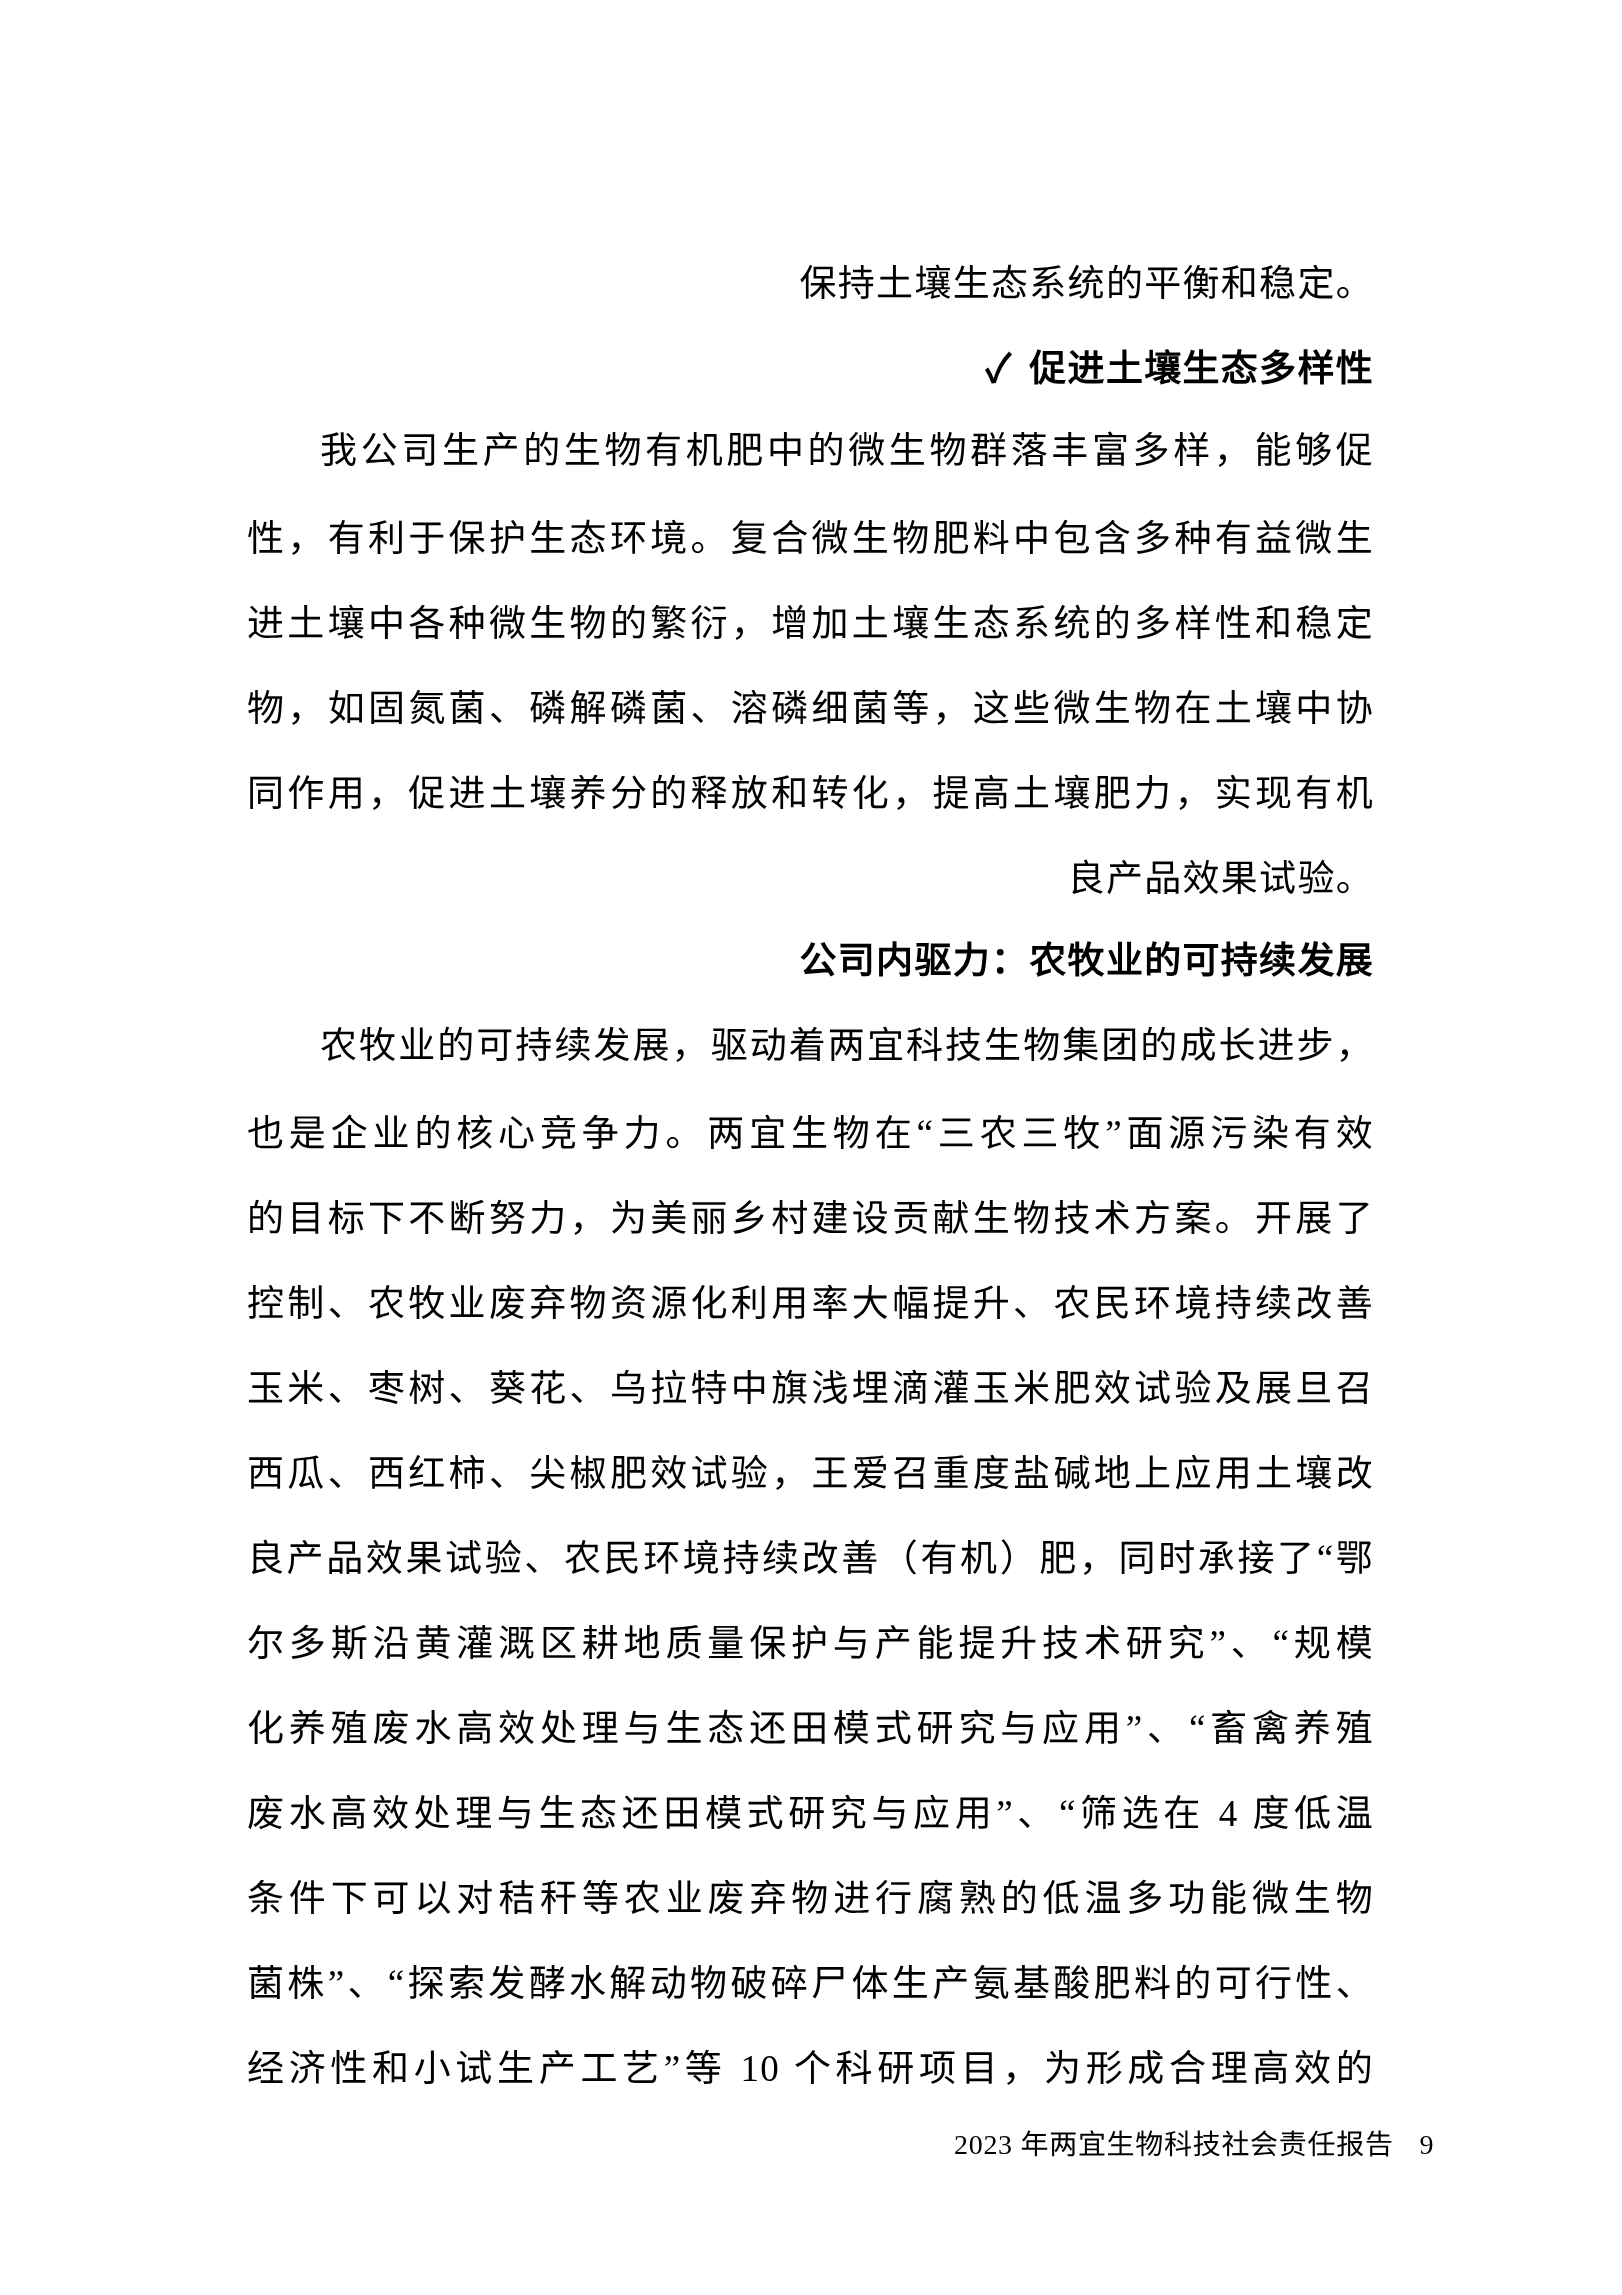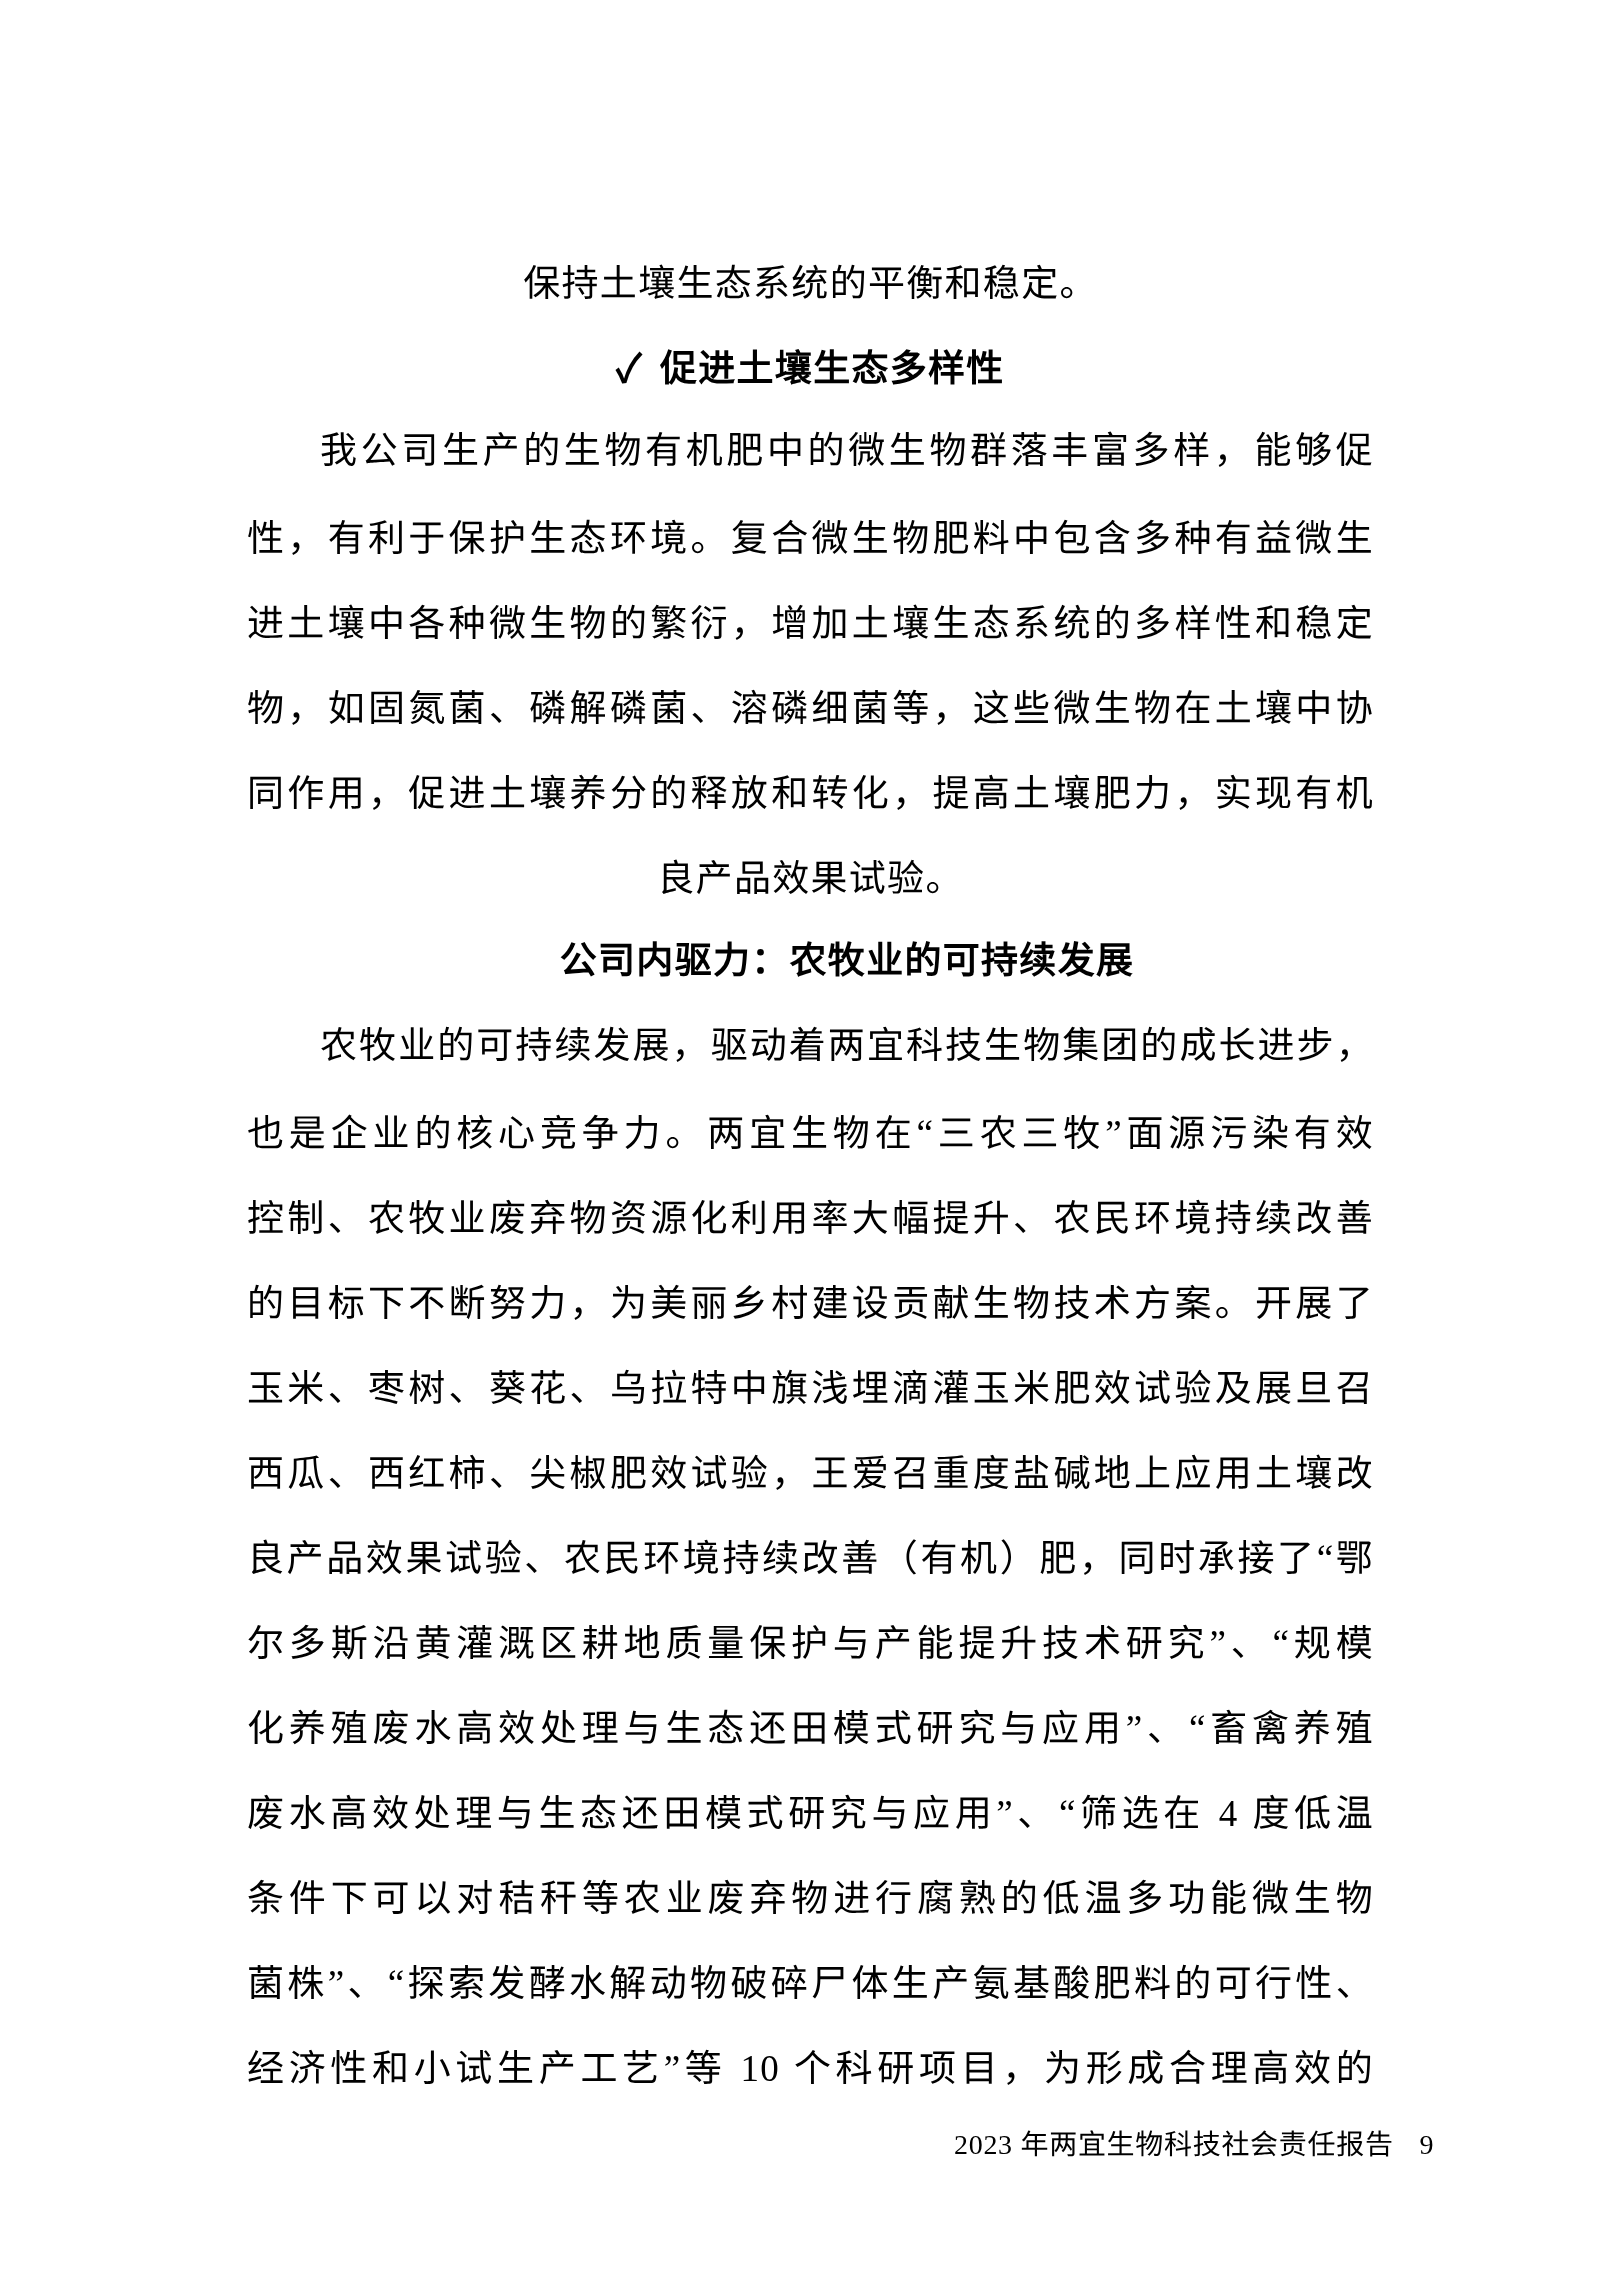--- a/index.html
+++ b/index.html
@@ -21,21 +21,21 @@
     left: 247px;
     top: 241px;
     width: 1127px;
   }
   .line {
     height: 85px;
     line-height: 85px;
     font-size: 37px;
     letter-spacing: 1.3px;
     color: #000000;
-    text-align: center;
+    text-align: right;
   }
   .line.j {
     text-align: justify;
     text-align-last: justify;
     text-justify: inter-character;
   }
   .line.indent {
     padding-left: 73px;
     font-family: Liberation Mono, monospace;
   }
@@ -81,22 +81,22 @@
     <div class="line j">性，有利于保护生态环境。复合微生物肥料中包含多种有益微生</div>
     <div class="line j">进土壤中各种微生物的繁衍，增加土壤生态系统的多样性和稳定</div>
     <div class="line j">物，如固氮菌、磷解磷菌、溶磷细菌等，这些微生物在土壤中协</div>
     <div class="line j">同作用，促进土壤养分的释放和转化，提高土壤肥力，实现有机</div>
     <div class="line">良产品效果试验。</div>
 
     <div class="line bold indent">公司内驱力：农牧业的可持续发展</div>
 
     <div class="line j indent">农牧业的可持续发展，驱动着两宜科技生物集团的成长进步，</div>
     <div class="line j">也是企业的核心竞争力。两宜生物在“三农三牧”面源污染有效</div>
+    <div class="line j">的目标下不断努力，为美丽乡村建设贡献生物技术方案。开展了</div>
     <div class="line j">控制、农牧业废弃物资源化利用率大幅提升、农民环境持续改善</div>
-    <div class="line j">的目标下不断努力，为美丽乡村建设贡献生物技术方案。开展了</div>
     <div class="line j">玉米、枣树、葵花、乌拉特中旗浅埋滴灌玉米肥效试验及展旦召</div>
     <div class="line j">西瓜、西红柿、尖椒肥效试验，王爱召重度盐碱地上应用土壤改</div>
     <div class="line j">良产品效果试验、农民环境持续改善（有机）肥，同时承接了“鄂</div>
     <div class="line j">尔多斯沿黄灌溉区耕地质量保护与产能提升技术研究”、“规模</div>
     <div class="line j">化养殖废水高效处理与生态还田模式研究与应用”、“畜禽养殖</div>
     <div class="line j">废水高效处理与生态还田模式研究与应用”、“筛选在 4 度低温</div>
     <div class="line j">条件下可以对秸秆等农业废弃物进行腐熟的低温多功能微生物</div>
     <div class="line j">菌株”、“探索发酵水解动物破碎尸体生产氨基酸肥料的可行性、</div>
     <div class="line j">经济性和小试生产工艺”等 10 个科研项目，为形成合理高效的</div>
 

